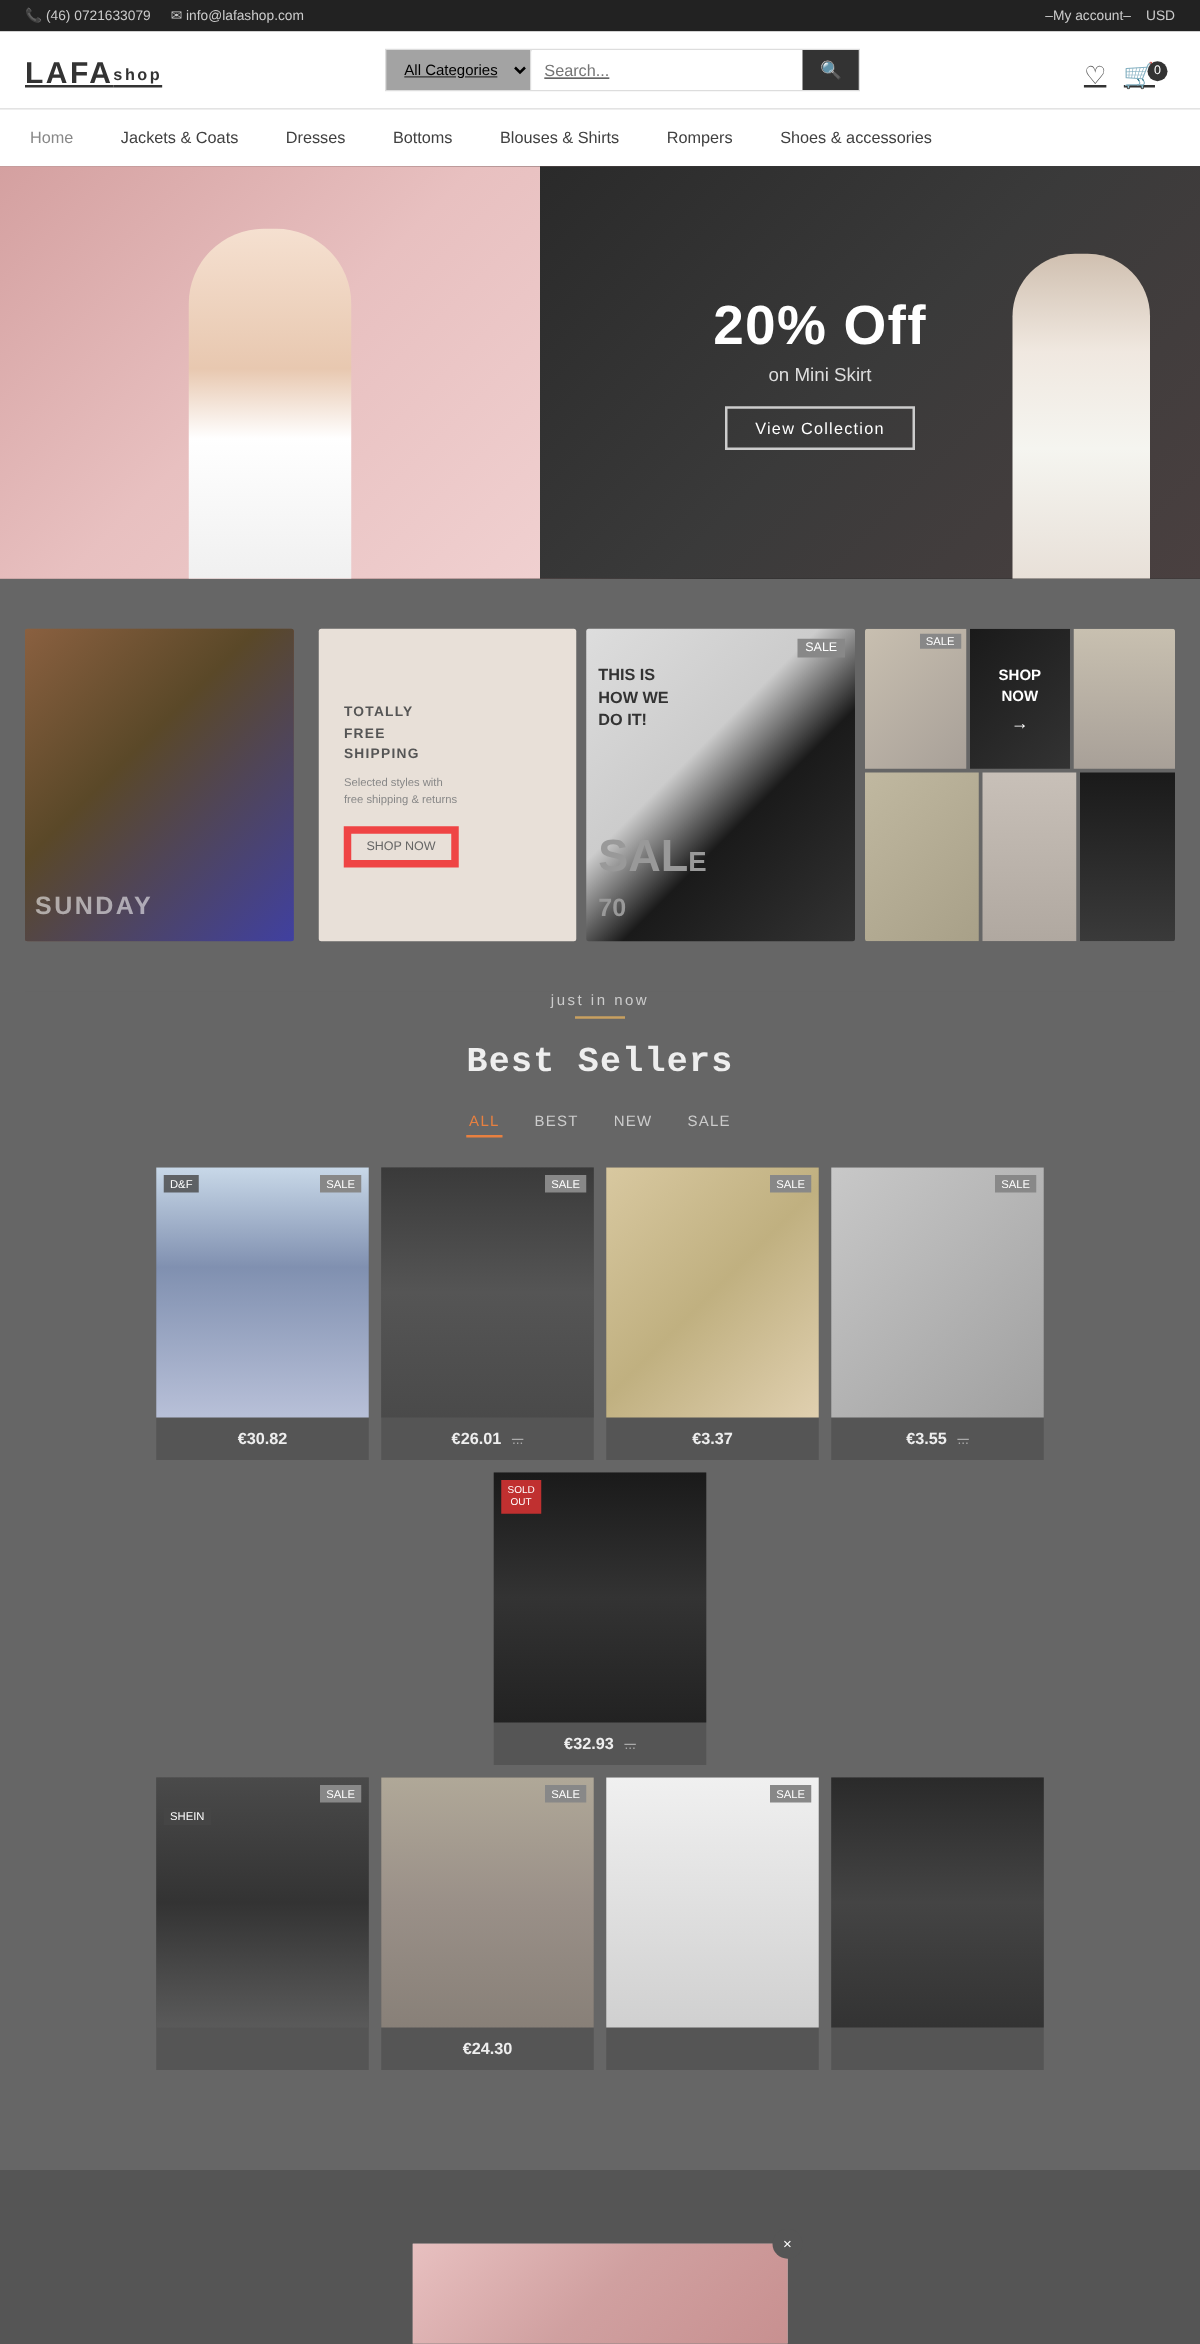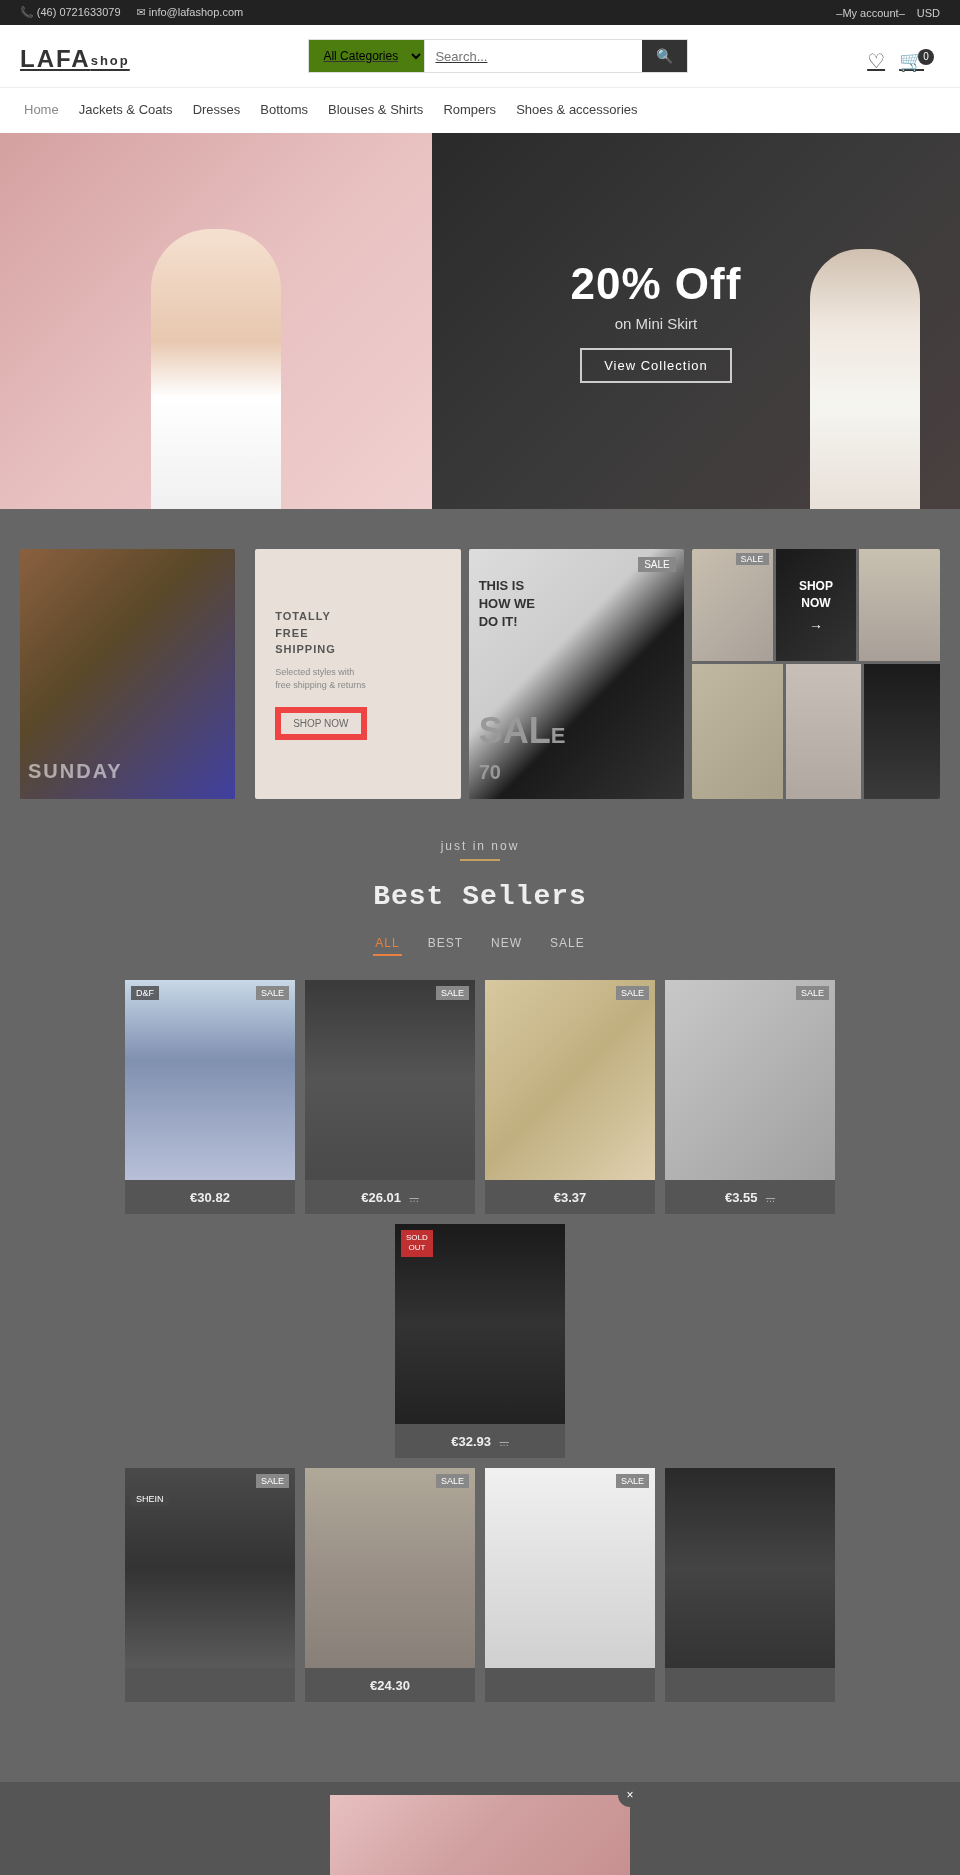--- a/index.html
+++ b/index.html
@@ -38,21 +38,21 @@
     .search-bar {
       display: flex;
       align-items: center;
       border: 1px solid #ddd;
       flex: 1;
       max-width: 380px;
       margin: 0 30px;
     }
     .search-select {
       border: none;
-      background: #4d7c0f;
+      background: #a3a3a3;
       padding: 8px 10px;
       font-size: 12px;
       border-right: 1px solid #ddd;
       cursor: pointer;
     }
     .search-input {
       border: none;
       padding: 8px 10px;
       flex: 1;
       font-size: 13px;
@@ -82,37 +82,37 @@
       top: -8px;
       left: -6px;
     }
 
     
     .nav {
       background: #fff;
       border-top: 1px solid #eee;
       padding: 0 20px;
       display: flex;
-      gap: 12px;
+      gap: 30px;
       align-items: center;
     }
     .nav-item {
       padding: 14px 4px;
       font-size: 13px;
       color: #404040;
       cursor: pointer;
       text-decoration: none;
       border-bottom: 2px solid transparent;
     }
     .nav-item.home { color: #888; }
 
     
     .hero {
       width: 100%;
-      height: 376px;
+      height: 330px;
       background: linear-gradient(to right, #c5a0a0 0%, #b08080 30%, #1a1a1a 60%, #2a2a2a 100%);
       position: relative;
       overflow: hidden;
       display: flex;
       align-items: center;
     }
     .hero-left {
       width: 45%;
       height: 100%;
       background: linear-gradient(135deg, #d4a0a0 0%, #e8c0c0 50%, #f0d0d0 100%);

